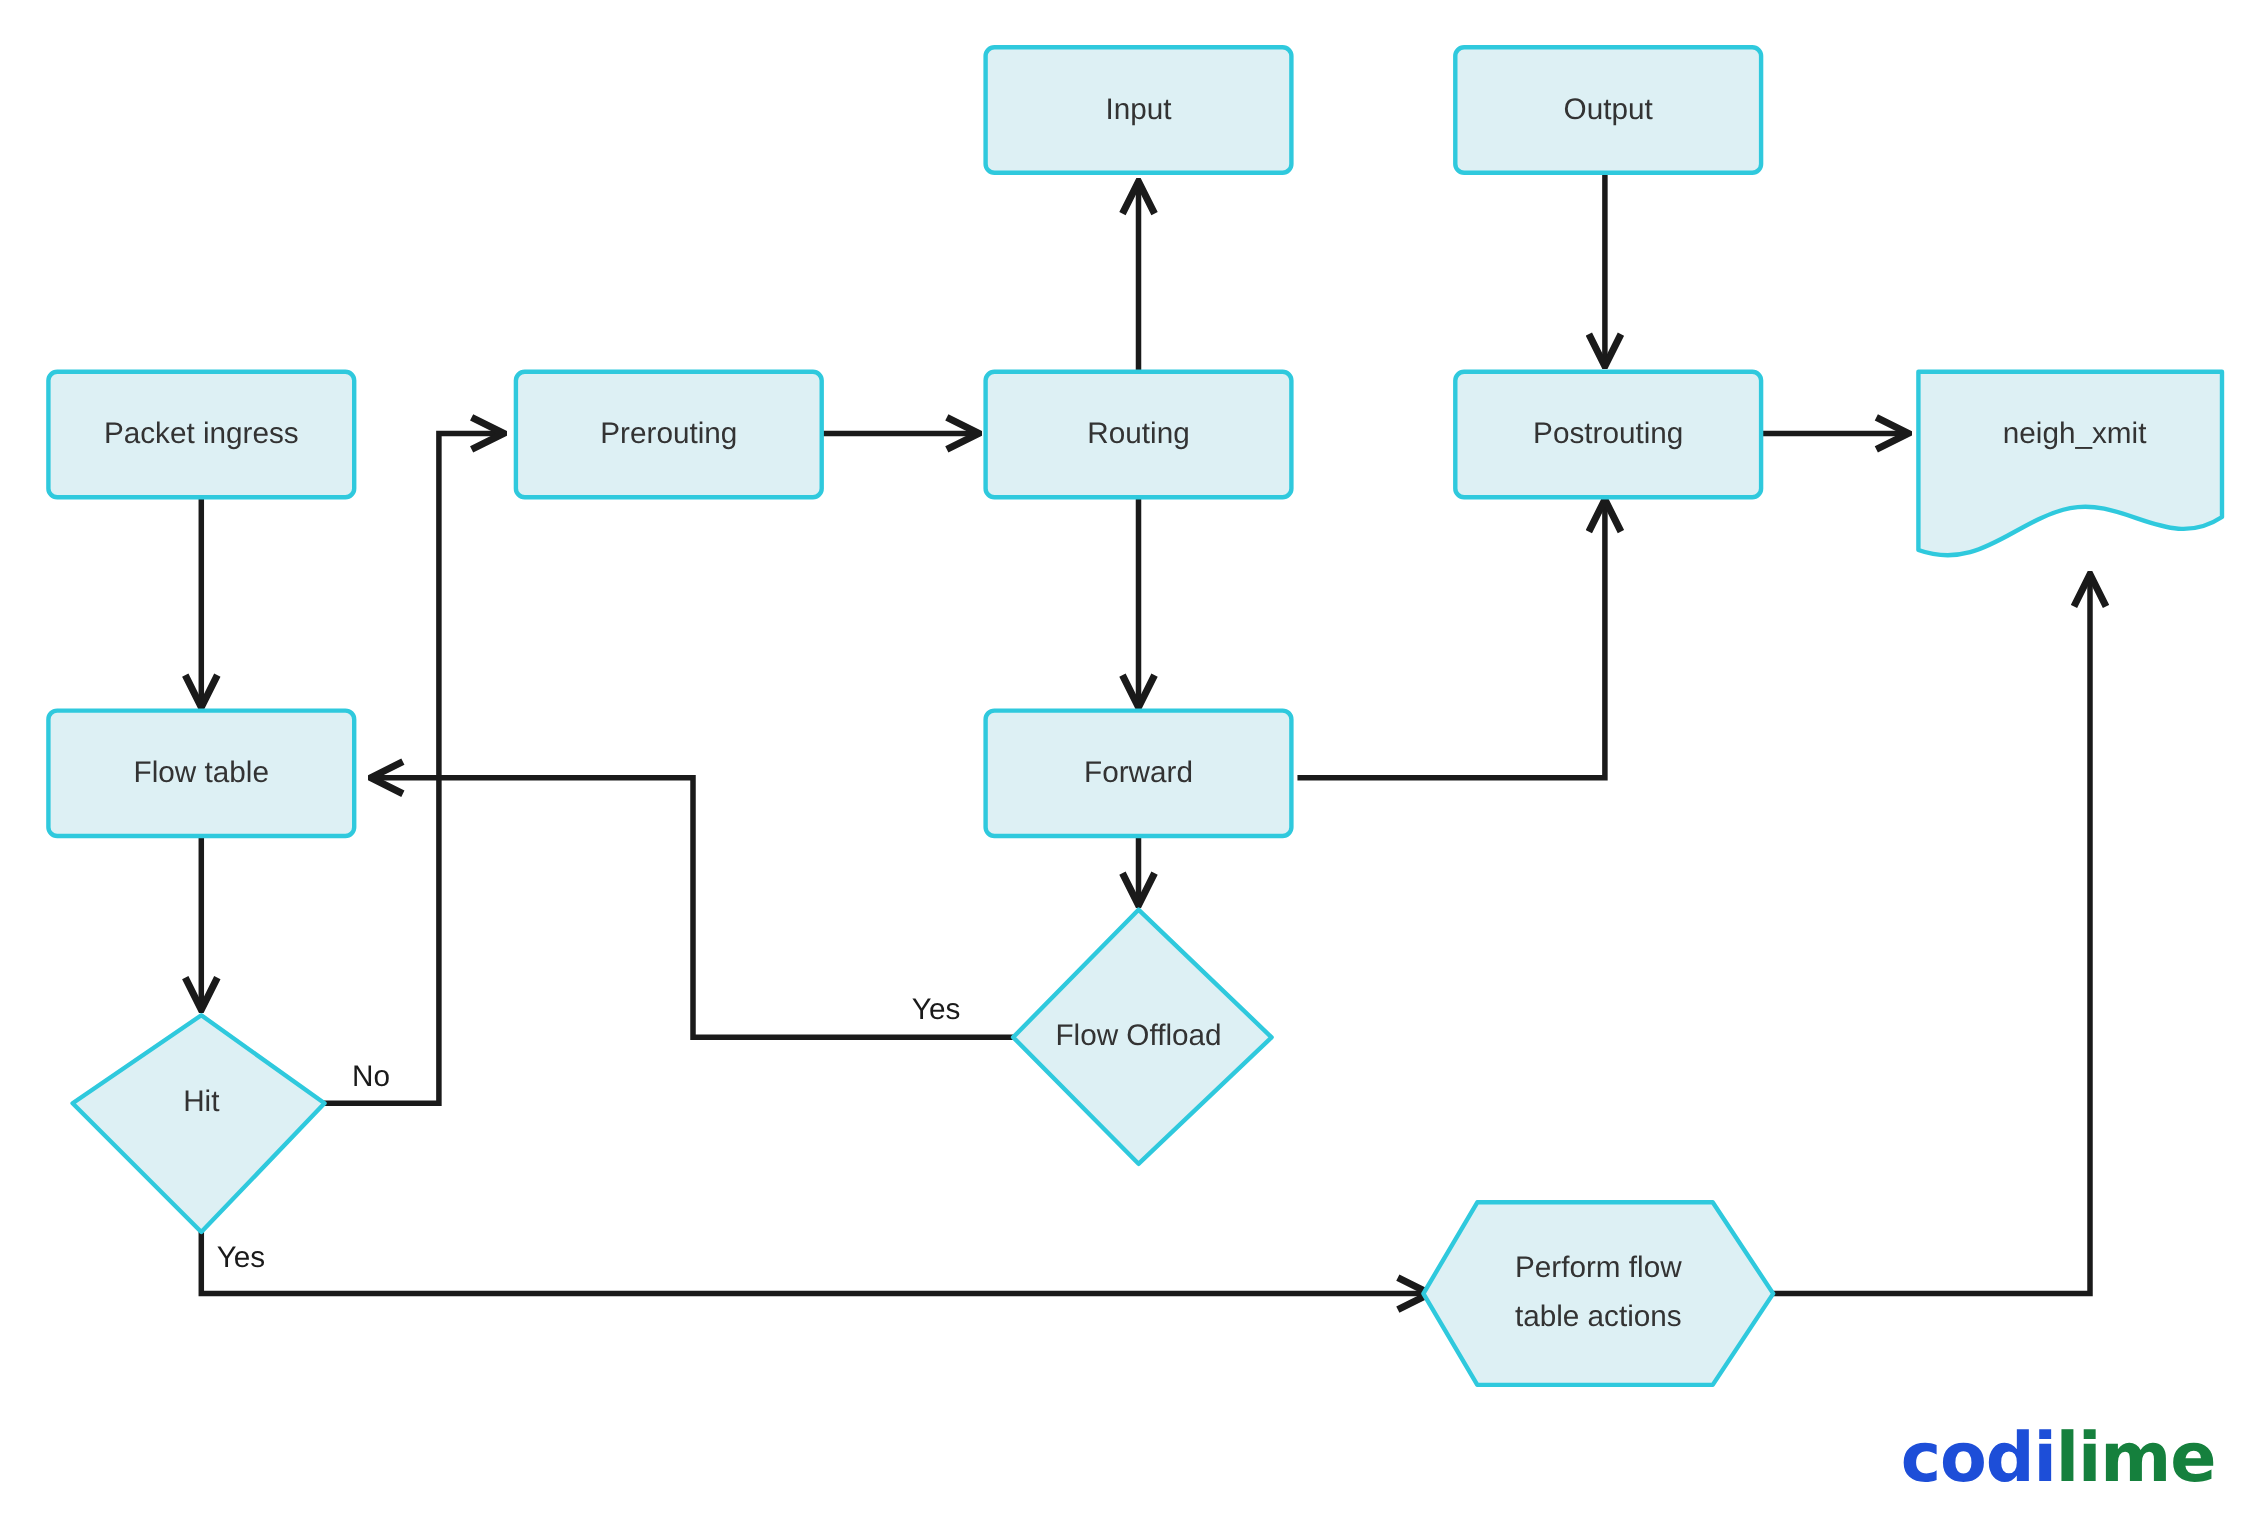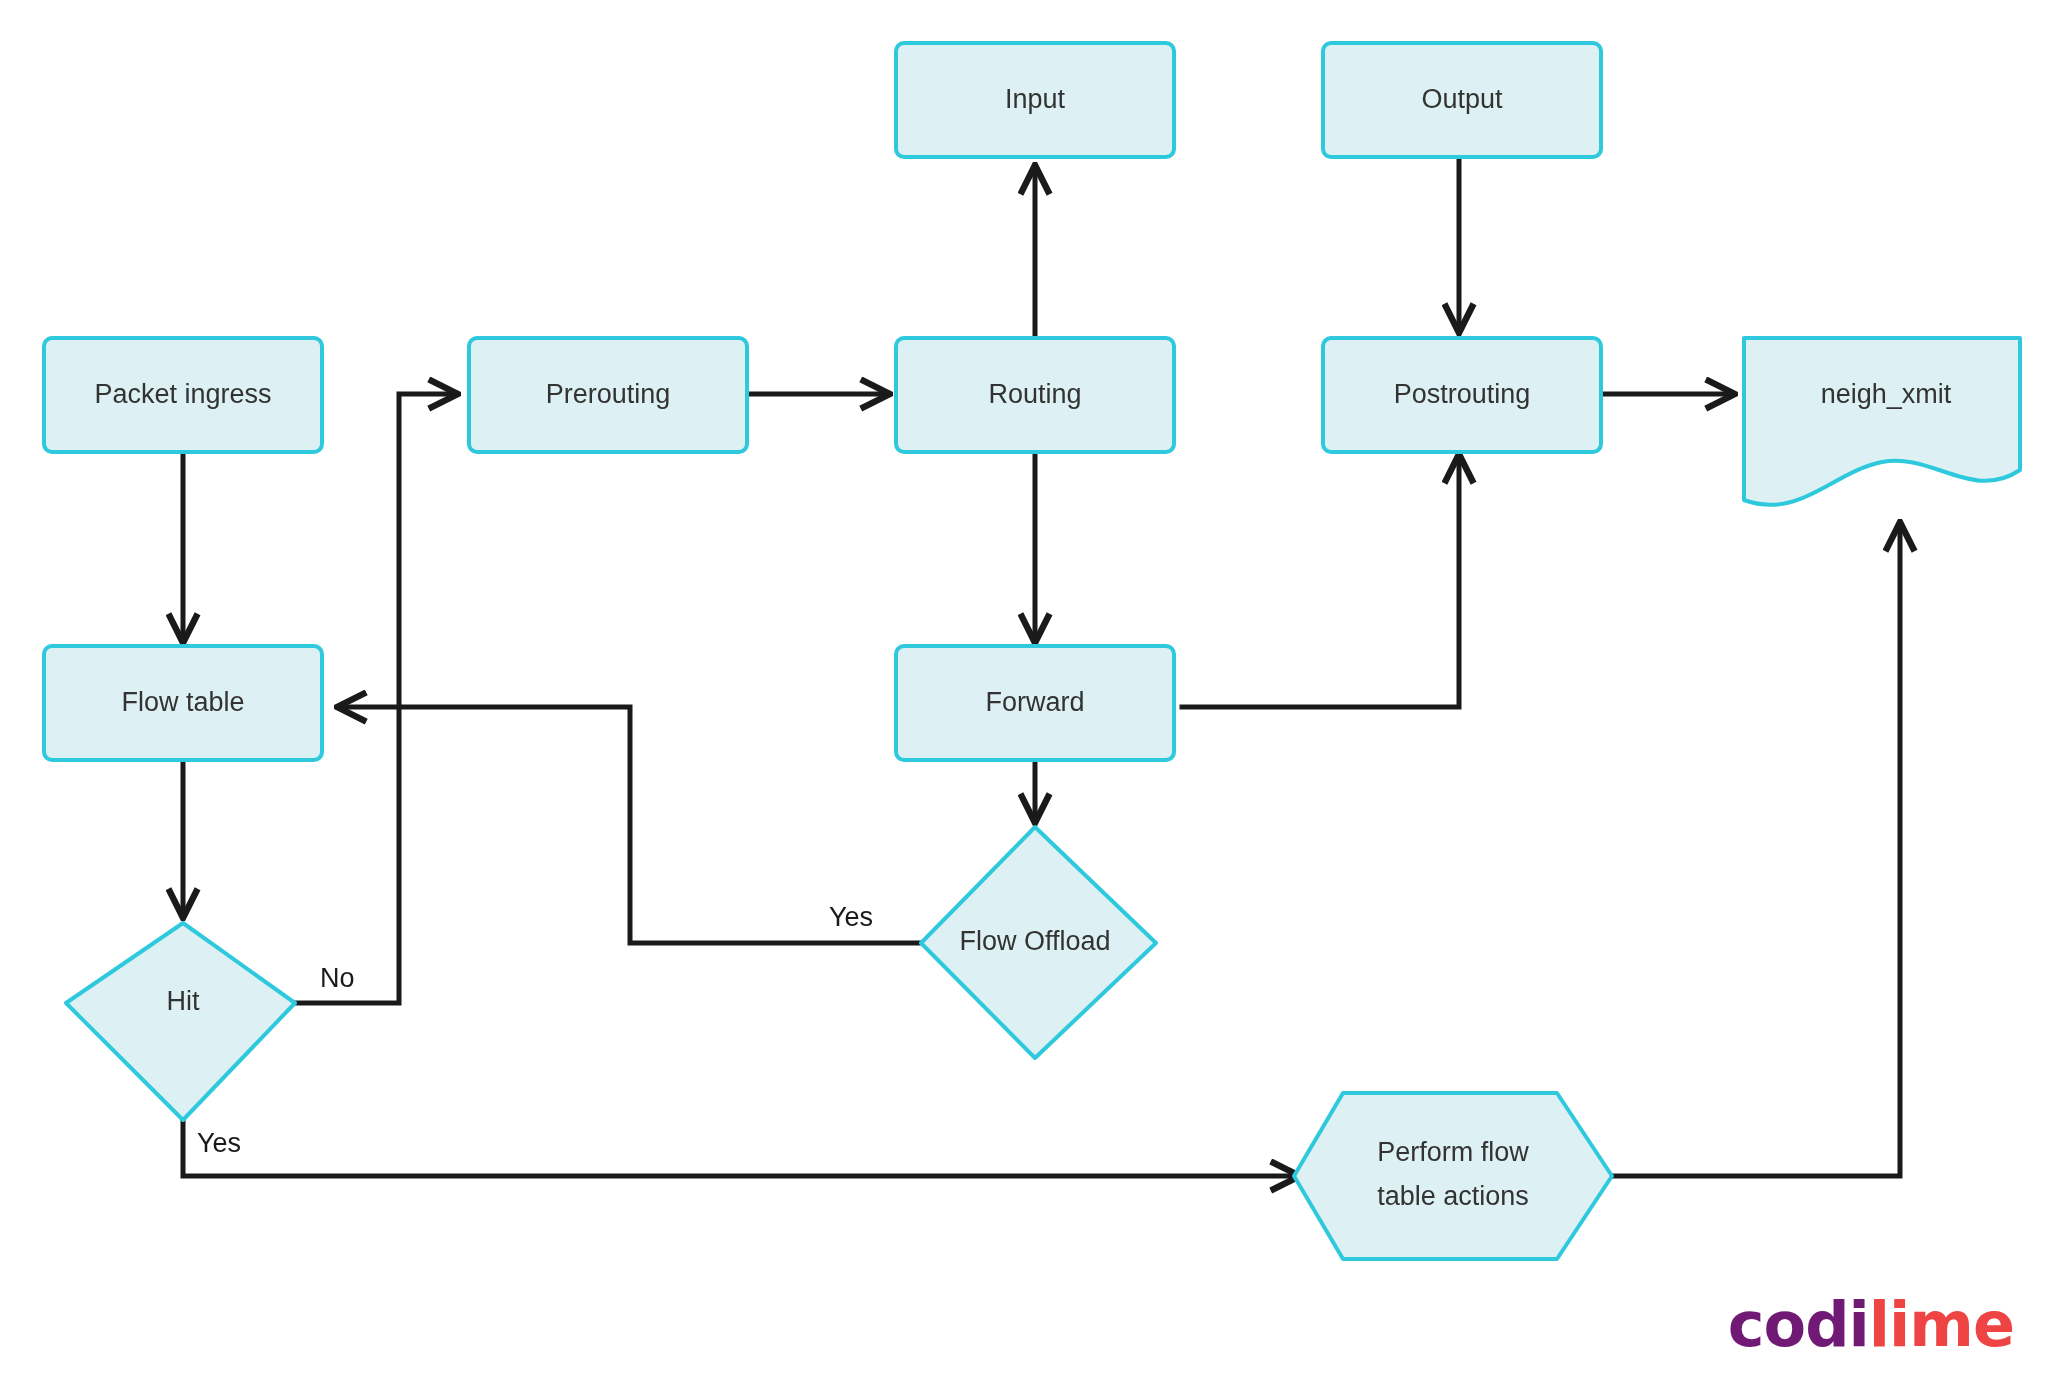--- a/index.html
+++ b/index.html
@@ -57,22 +57,22 @@
     right: 34px;
     bottom: 24px;
     font-family: "DejaVu Sans", "Liberation Sans", sans-serif;
     font-size: 62px;
     font-weight: 700;
     letter-spacing: -1px;
     line-height: 1;
     white-space: nowrap;
     user-select: none;
   }
-  .logo-codi { color: #701a75; }
-  .logo-lime { color: #ef4444; }
+  .logo-codi { color: #1d4ed8; }
+  .logo-lime { color: #15803d; }
 </style>
 </head>
 <body>
 
 <div id="canvas">
 
   <svg id="diagram-svg" viewBox="0 0 2048 1380">
 
     <defs>
       <marker id="arrow" viewBox="0 0 12 12" refX="10" refY="6" markerWidth="7" markerHeight="7" orient="auto-start-reverse" markerUnits="strokeWidth">

